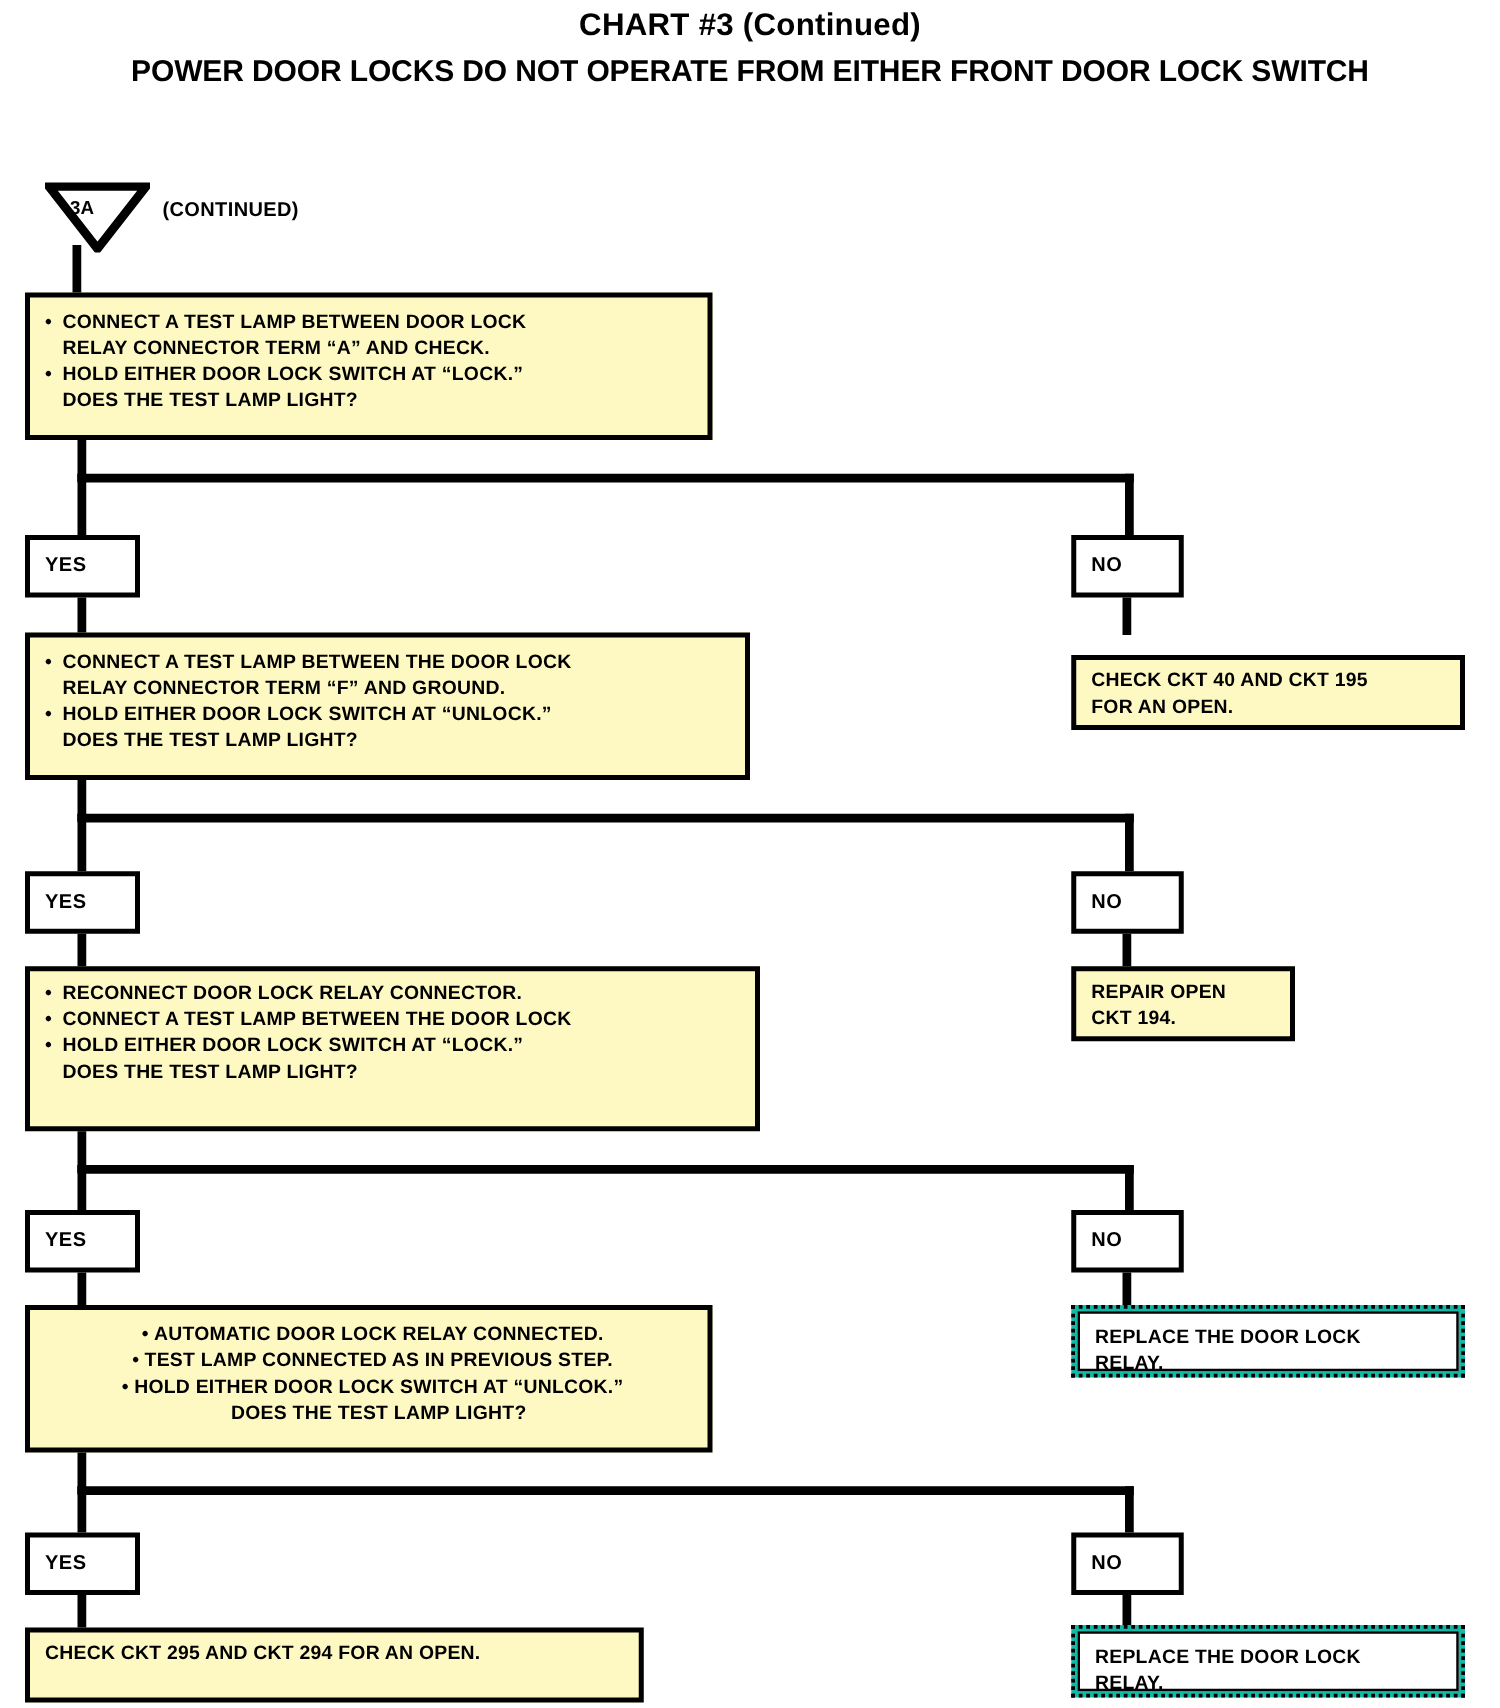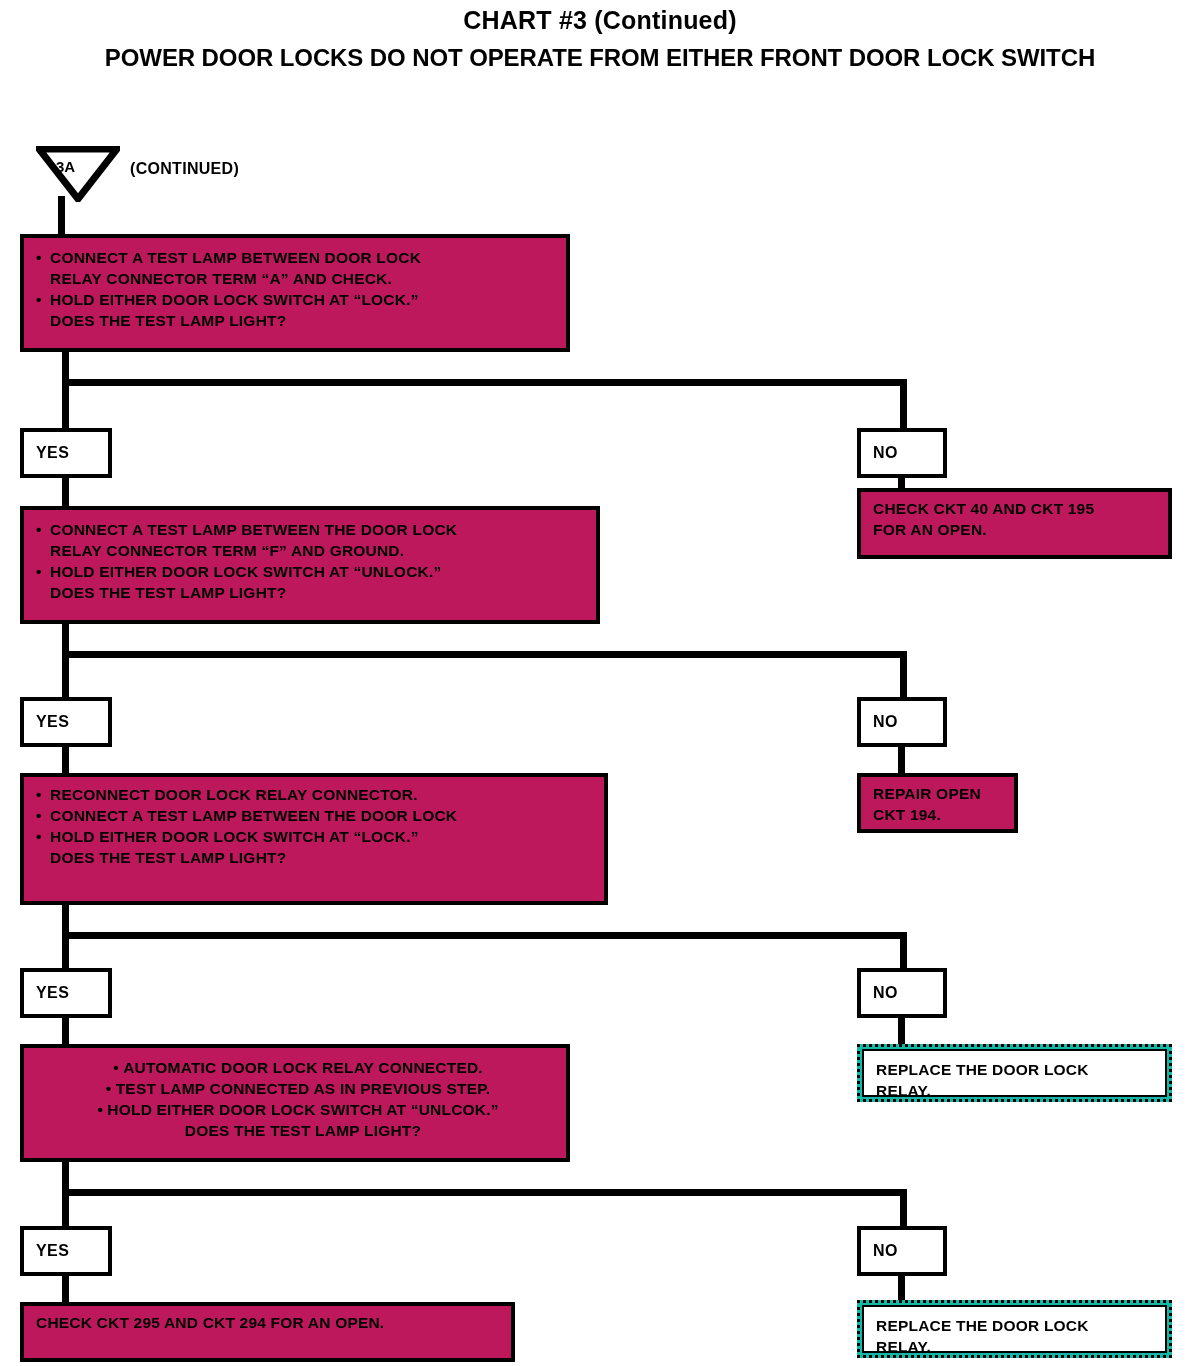--- a/index.html
+++ b/index.html
@@ -45,21 +45,21 @@
   .conn-id{
     position:absolute;
     font-size:15px;
     font-weight:bold;
     letter-spacing:0px;
   }
 
   
   .box{
     position:absolute;
-    background:#be185d;
+    background:#fef9c3;
     border:4px solid #000000;
     box-sizing:border-box;
   }
   .box-inner{
     padding:9px 10px 8px 12px;
   }
   .line{
     font-size:15.5px;
     font-weight:bold;
     line-height:21px;
@@ -145,21 +145,21 @@
   <div class="yn" style="left:20px; top:428px; width:92px; height:50px;">
     <span>YES</span>
   </div>
   <div class="yn" style="left:857px; top:428px; width:90px; height:50px;">
     <span>NO</span>
   </div>
 
   <div class="v" style="left:62px; top:478px; height:30px;"></div>
   <div class="v" style="left:898px; top:478px; height:30px;"></div>
 
-  <div class="box result" style="left:857px; top:488px; width:315px; height:71px;">
+  <div class="box result" style="left:857px; top:524px; width:315px; height:60px;">
     <div class="box-inner" style="padding-top:6px;">
       <div class="line"><span>CHECK CKT 40 AND CKT 195</span></div>
       <div class="line"><span>FOR AN OPEN.</span></div>
     </div>
   </div>
 
   <div class="box" style="left:20px; top:506px; width:580px; height:118px;">
     <div class="box-inner">
       <div class="line ind"><span class="bullet">•</span><span>CONNECT A TEST LAMP BETWEEN THE DOOR LOCK</span></div>
       <div class="line ind"><span>RELAY CONNECTOR TERM “F” AND GROUND.</span></div>
@@ -176,21 +176,21 @@
   <div class="yn" style="left:20px; top:697px; width:92px; height:50px;">
     <span>YES</span>
   </div>
   <div class="yn" style="left:857px; top:697px; width:90px; height:50px;">
     <span>NO</span>
   </div>
 
   <div class="v" style="left:62px; top:747px; height:28px;"></div>
   <div class="v" style="left:898px; top:747px; height:28px;"></div>
 
-  <div class="box result" style="left:857px; top:773px; width:161px; height:60px;">
+  <div class="box result" style="left:857px; top:773px; width:179px; height:60px;">
     <div class="box-inner" style="padding-top:6px;">
       <div class="line"><span>REPAIR OPEN</span></div>
       <div class="line"><span>CKT 194.</span></div>
     </div>
   </div>
 
   <div class="box" style="left:20px; top:773px; width:588px; height:132px;">
     <div class="box-inner" style="padding-top:7px;">
       <div class="line ind"><span class="bullet">•</span><span>RECONNECT DOOR LOCK RELAY CONNECTOR.</span></div>
       <div class="line ind"><span class="bullet">•</span><span>CONNECT A TEST LAMP BETWEEN THE DOOR LOCK</span></div>

